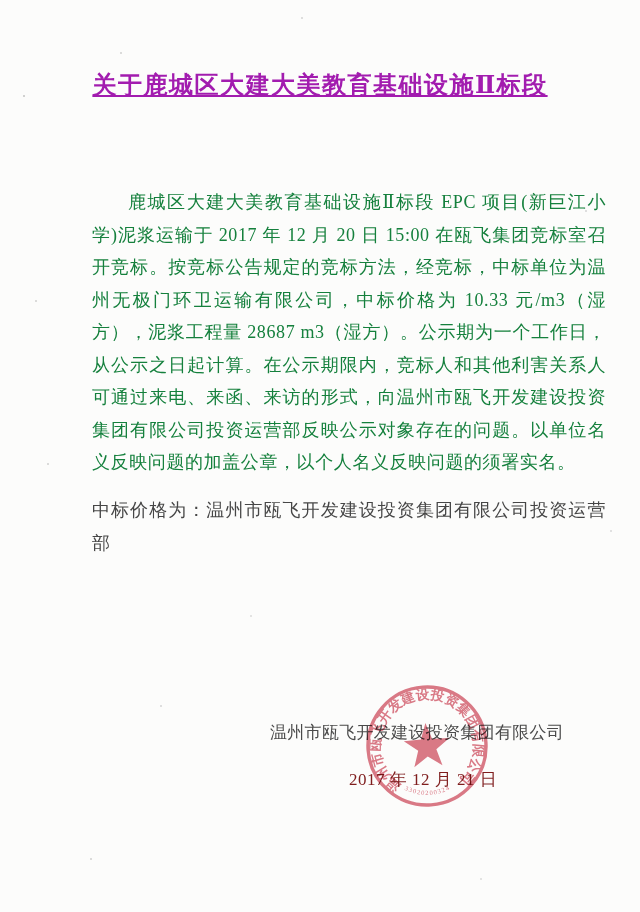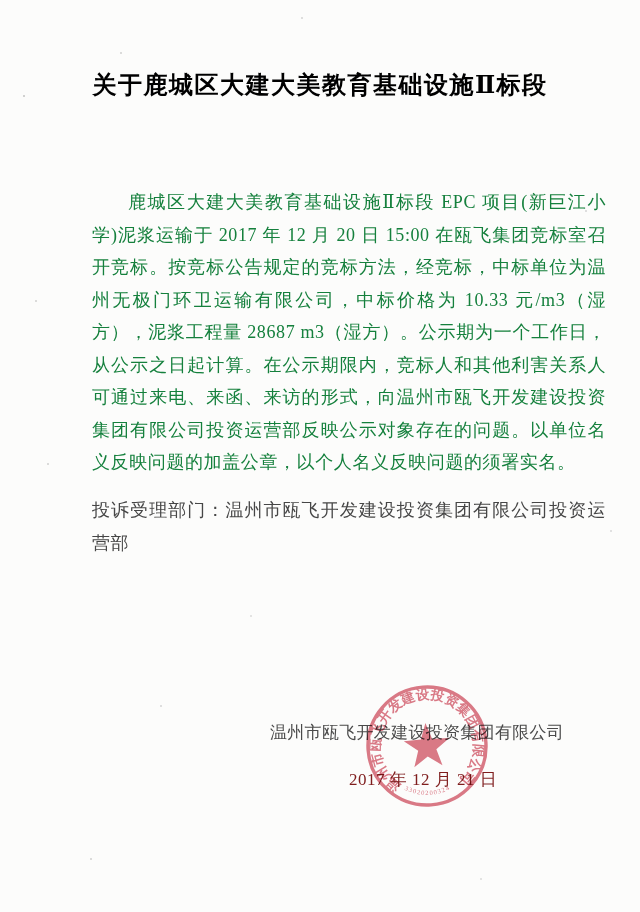--- a/index.html
+++ b/index.html
@@ -23,22 +23,22 @@
       610px 530px 0 rgba(130,130,130,.22),
       160px 705px 0 rgba(120,120,120,.22),
       90px 858px 0 rgba(120,120,120,.25),
       480px 878px 0 rgba(130,130,130,.20),
       35px 300px 0 rgba(120,120,120,.25),
       250px 615px 0 rgba(130,130,130,.20);
   }
   .title{
     position:absolute;left:40px;right:40px;top:66px;
     margin:0;text-align:center;
-    font-size:24px;font-weight:bold;color:#000000;
-    line-height:38px;letter-spacing:1.5px;
+    font-size:24px;font-weight:bold;color:#a21caf;
+    line-height:38px;letter-spacing:1.5px;text-decoration:underline;
   }
   .title .tline{display:block;}
   .body-para{
     position:absolute;left:92px;top:186px;width:514px;margin:0;
     font-size:18px;line-height:32.5px;color:#15803d;
     letter-spacing:.6px;
     text-align:justify;text-justify:inter-character;
     text-indent:2em;
   }
   .complaint{
@@ -72,21 +72,21 @@
 <div class="page">
 
   <div class="noise"></div>
 
   <h1 class="title">
     <span class="tline">关于鹿城区大建大美教育基础设施Ⅱ标段</span>
   </h1>
 
   <p class="body-para">鹿城区大建大美教育基础设施Ⅱ标段 EPC 项目(新巨江小学)泥浆运输于 2017 年 12 月 20 日 15:00 在瓯飞集团竞标室召开竞标。按竞标公告规定的竞标方法，经竞标，中标单位为温州无极门环卫运输有限公司，中标价格为 10.33 元/m3（湿方），泥浆工程量 28687 m3（湿方）。公示期为一个工作日，从公示之日起计算。在公示期限内，竞标人和其他利害关系人可通过来电、来函、来访的形式，向温州市瓯飞开发建设投资集团有限公司投资运营部反映公示对象存在的问题。以单位名义反映问题的加盖公章，以个人名义反映问题的须署实名。</p>
 
-  <p class="complaint">投诉受理部门：温州市瓯飞开发建设投资集团有限公司投资运营部</p>
+  <p class="complaint">中标价格为：温州市瓯飞开发建设投资集团有限公司投资运营部</p>
 
 
   <p class="sig-company">温州市瓯飞开发建设投资集团有限公司</p>
 
   <p class="sig-date">2017 年 12 月 21 日</p>
 
   <div class="seal">
     <svg width="152" height="152" viewBox="0 0 152 152">
       <defs>
         <path id="sealArcTop" d="M 47.7,113.5 A 47 47 0 1 1 104.3,113.5" fill="none"></path>

